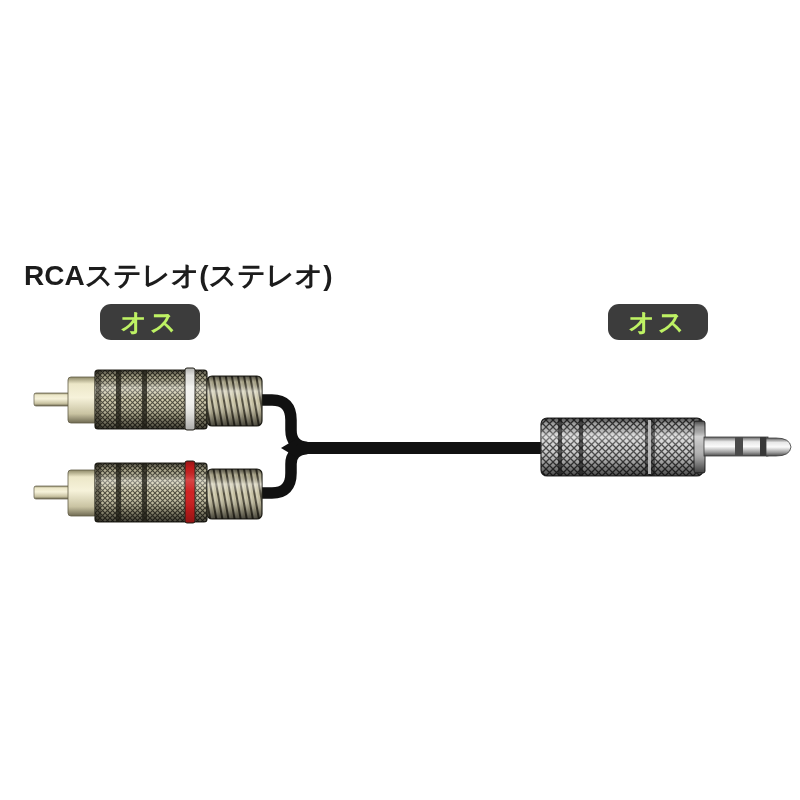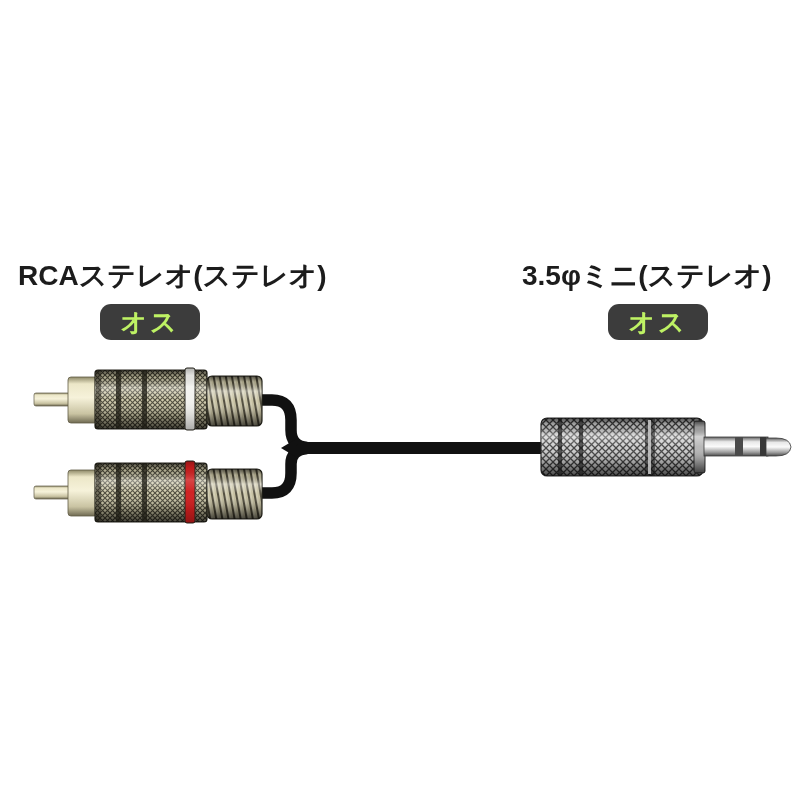--- a/index.html
+++ b/index.html
@@ -4,38 +4,37 @@
 <style>
   html,body{margin:0;padding:0;background:#fff;}
   .stage{
     position:relative;width:800px;height:800px;background:#ffffff;overflow:hidden;
     font-family:"Liberation Sans","DejaVu Sans",sans-serif;
   }
   .conn-label{
     position:absolute;top:261px;font-size:28px;font-weight:bold;color:#1c1c1c;
     white-space:nowrap;letter-spacing:0px;line-height:30px;
   }
-  .conn-label.left{left:18px;}
+  .conn-label.left{left:24px;}
   .conn-label.right{left:522px;}
   .gender-badge{
     position:absolute;top:304px;width:100px;height:36px;border-radius:11px;
     background:#3c3c3c;color:#bef264;font-size:26px;font-weight:bold;
     display:flex;align-items:center;justify-content:center;letter-spacing:3px;
   }
   .gender-badge.left{left:100px;}
   .gender-badge.right{left:608px;}
   svg.cable-art{position:absolute;left:0;top:0;}
 </style>
 </head>
 <body>
 
 <div class="stage">
 
   <div class="conn-label left">RCAステレオ(ステレオ)</div>
-  <div class="conn-label right">3.5φミニ(ステレオ)</div>
   <div class="gender-badge left">オス</div>
   <div class="gender-badge right">オス</div>
 
   <svg class="cable-art" width="800" height="800" viewBox="0 0 800 800" xmlns="http://www.w3.org/2000/svg">
     <defs>
       <linearGradient id="cream" x1="0" y1="0" x2="0" y2="1">
         <stop offset="0" stop-color="#8e8968"></stop>
         <stop offset="0.15" stop-color="#ece7c8"></stop>
         <stop offset="0.45" stop-color="#f6f2da"></stop>
         <stop offset="0.8" stop-color="#c9c3a2"></stop>

